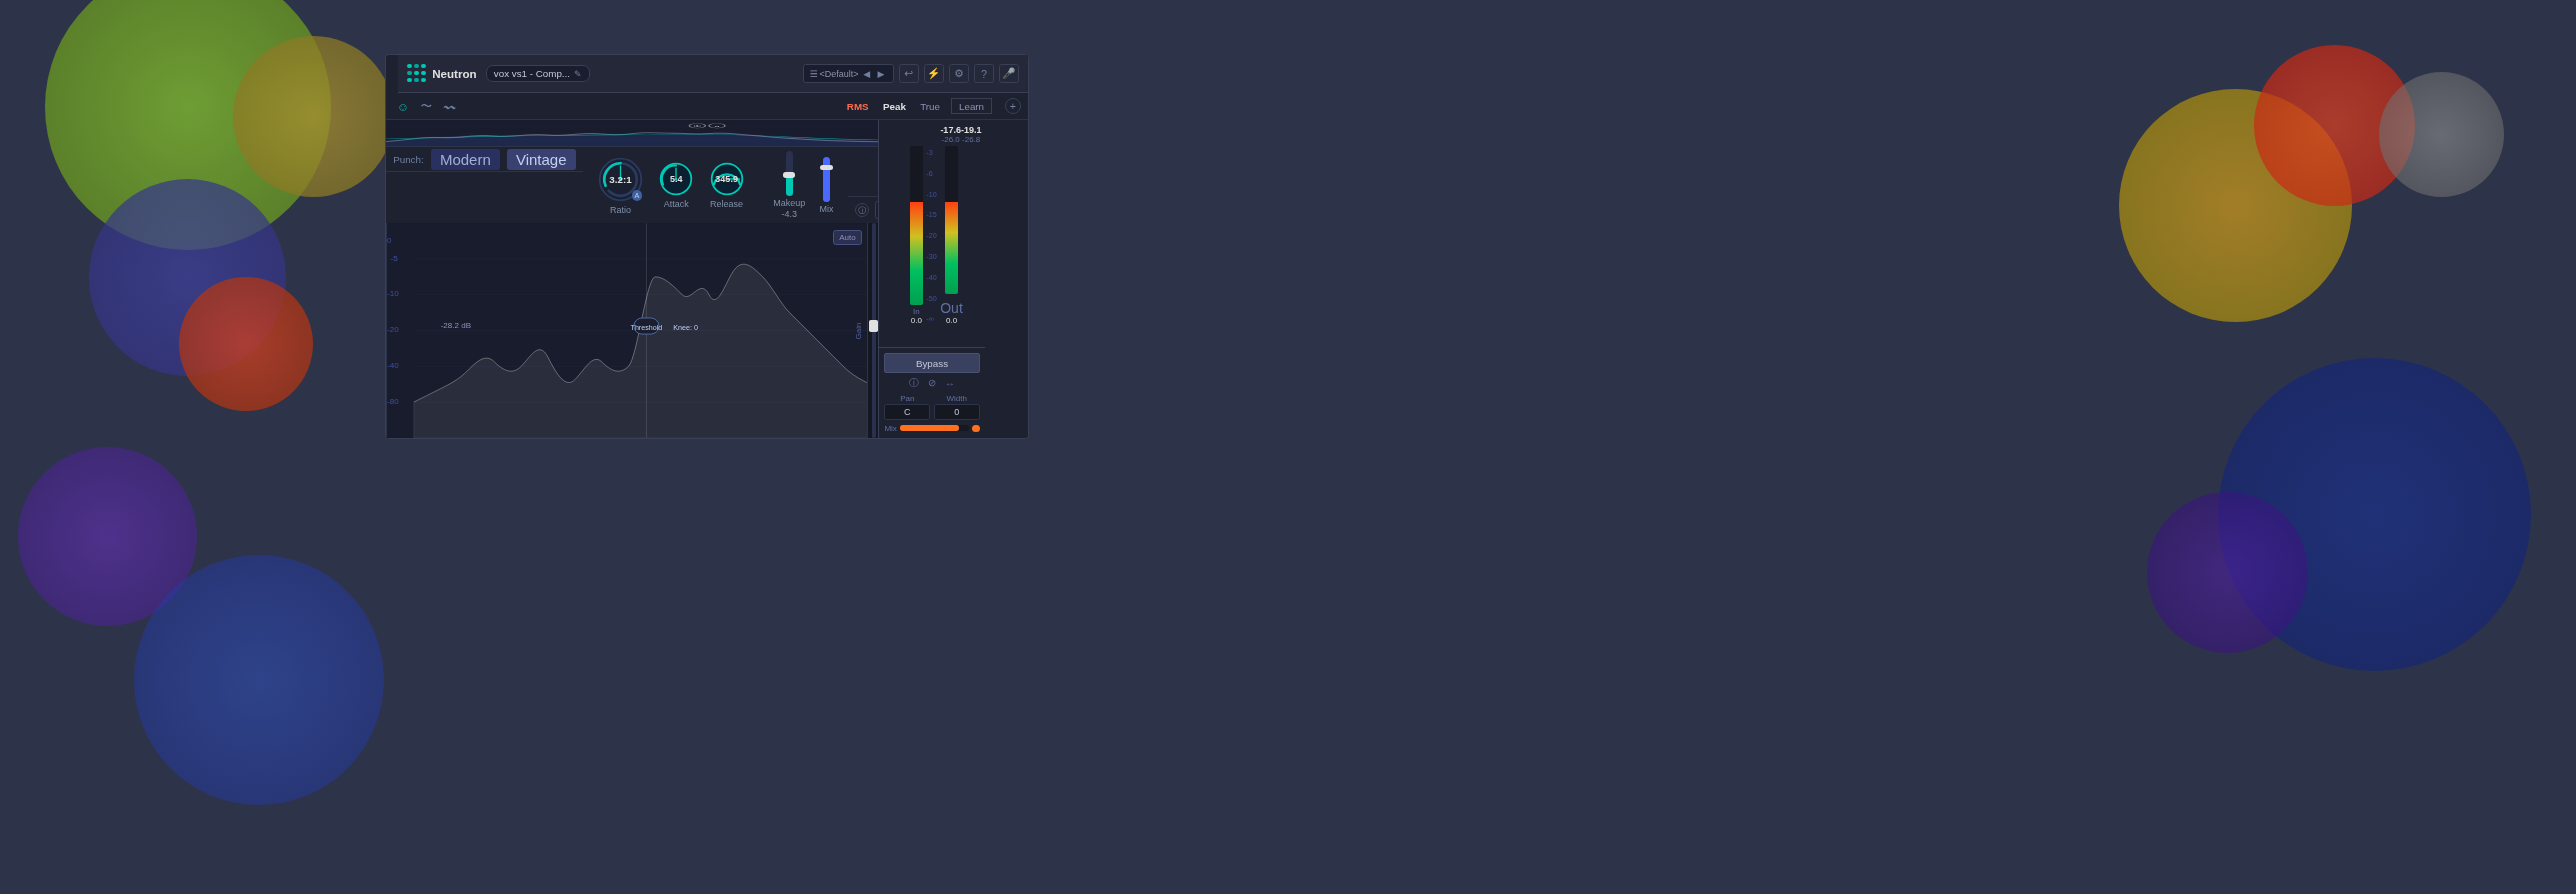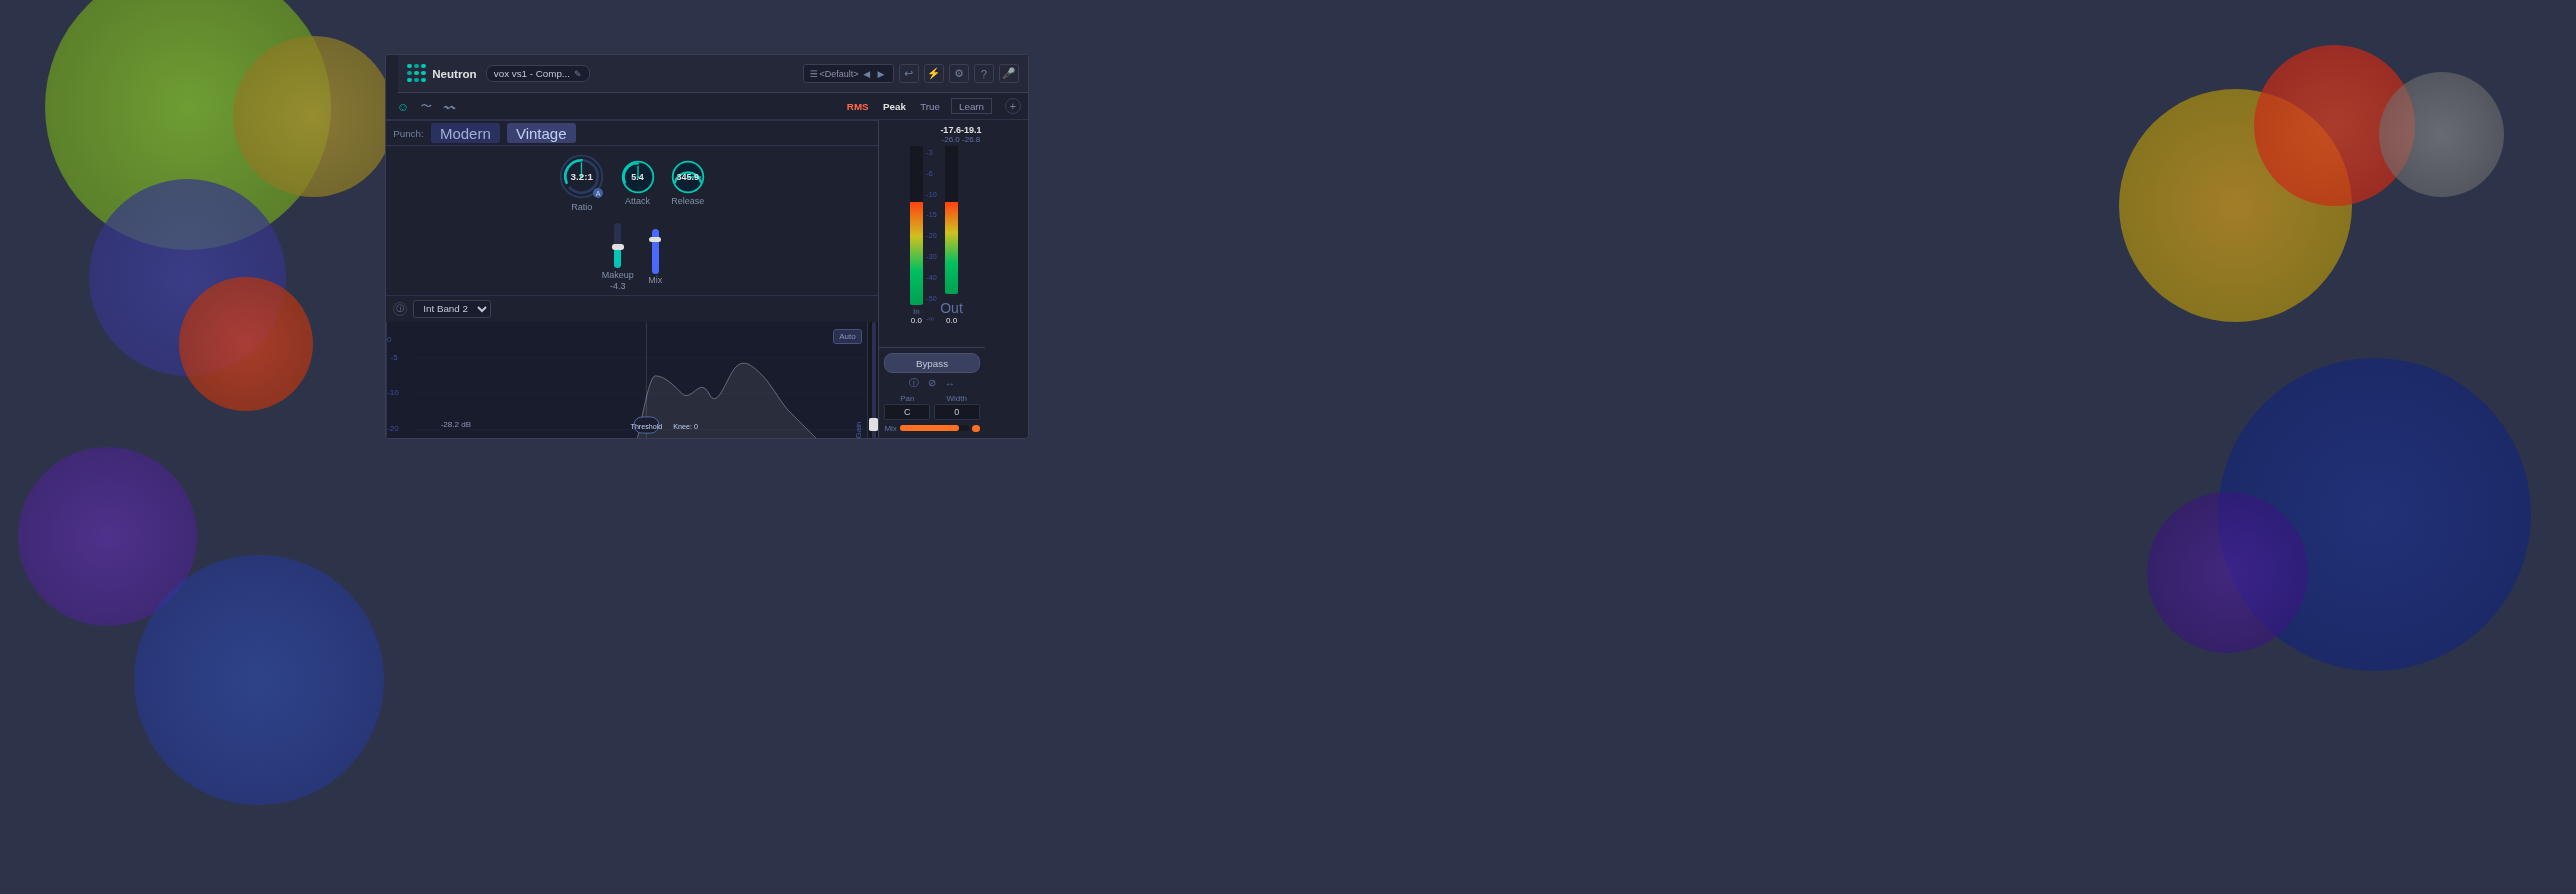--- a/index.html
+++ b/index.html
@@ -214,21 +214,21 @@
       position: absolute;
       inset: 0;
       width: 100%;
       height: 100%;
     }
 
     
     .controls-area {
       flex: 1;
       display: flex;
-      flex-direction: column;
+      flex-direction: row;
     }
 
     .punch-bar {
       display: flex;
       align-items: center;
       padding: 3.6px 7.2px;
       gap: 7.2px;
       background: #1e2130;
       border-bottom: 0.9px solid #2d3348;
       height: 25px;
@@ -410,21 +410,21 @@
       top: 0;
       bottom: 0;
       width: 3.6px;
       background: #2a3050;
     }
     .bypass-btn {
       width: 100%;
       padding: 3.6px;
       background: #3a4060;
       border: 0.9px solid #4a5070;
-      border-radius: 8px;
+      border-radius: 2px;
       color: #c0c8d8;
       font-size: 9.8px;
       cursor: pointer;
       text-align: center;
     }
     .pan-width-row {
       display: flex;
       gap: 3.6px;
     }
     .pw-control {

